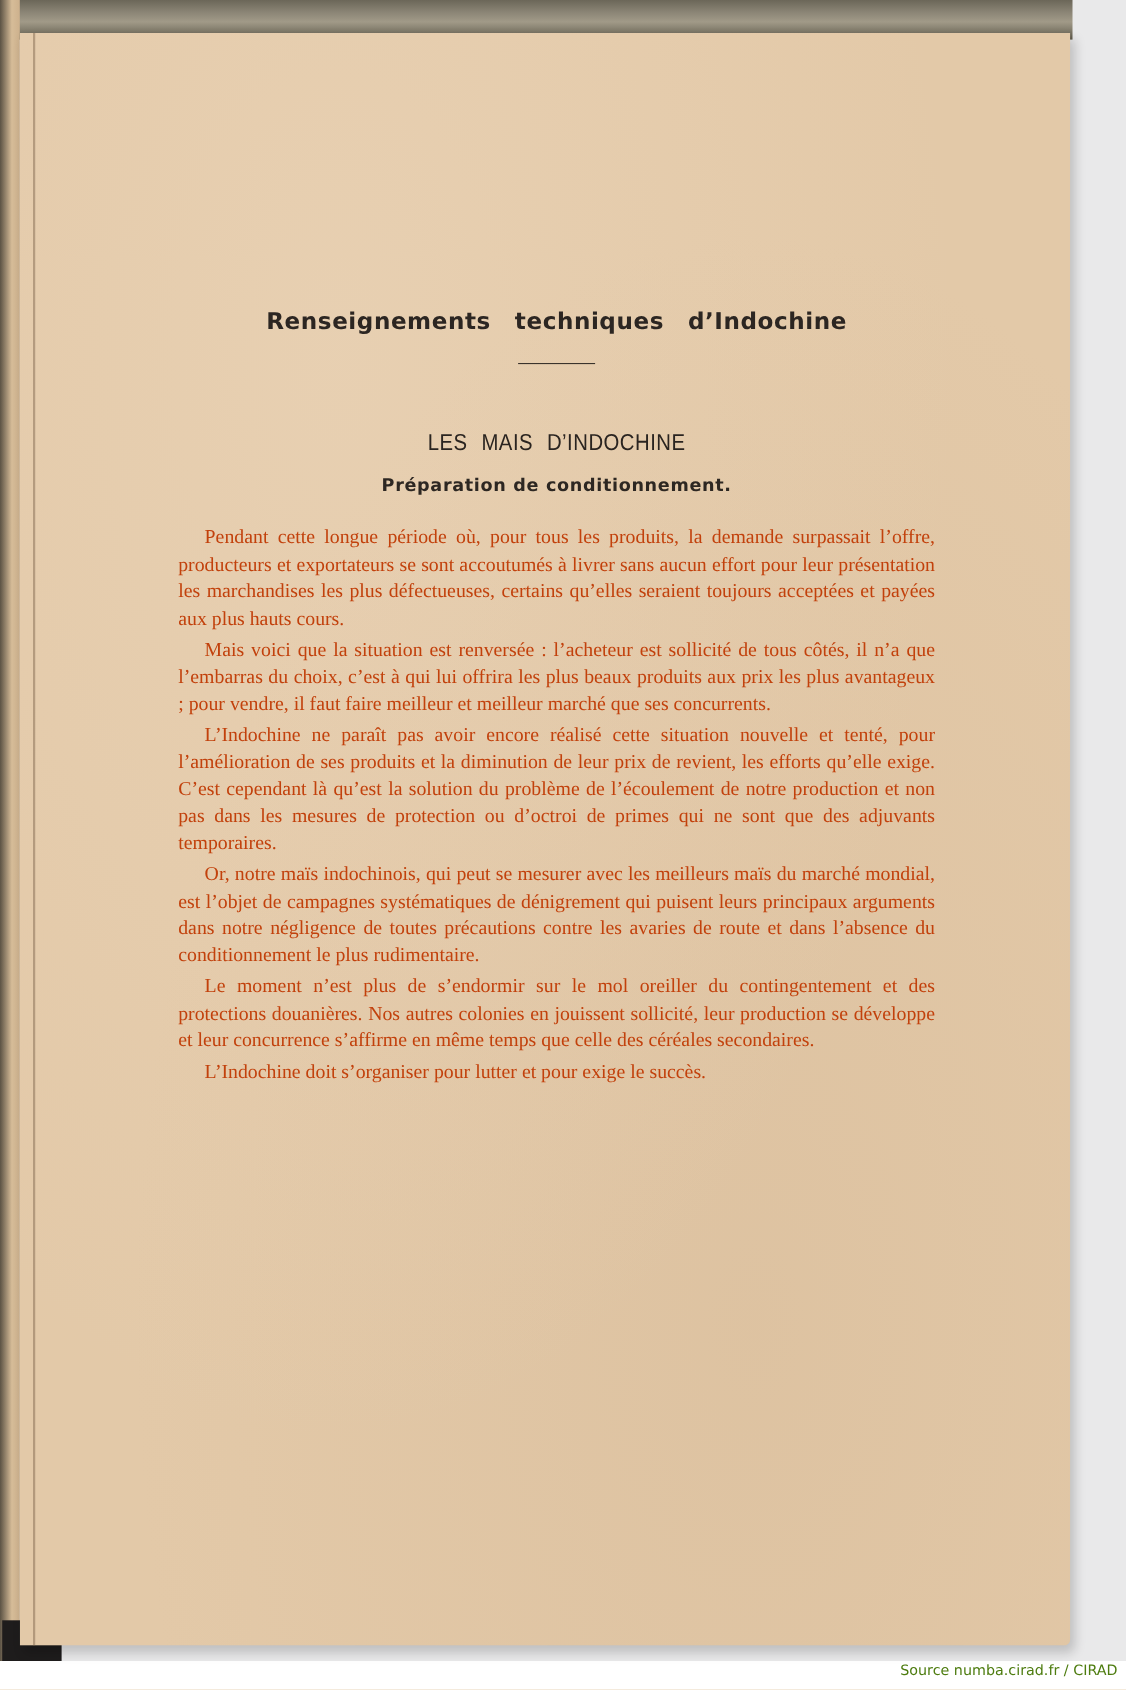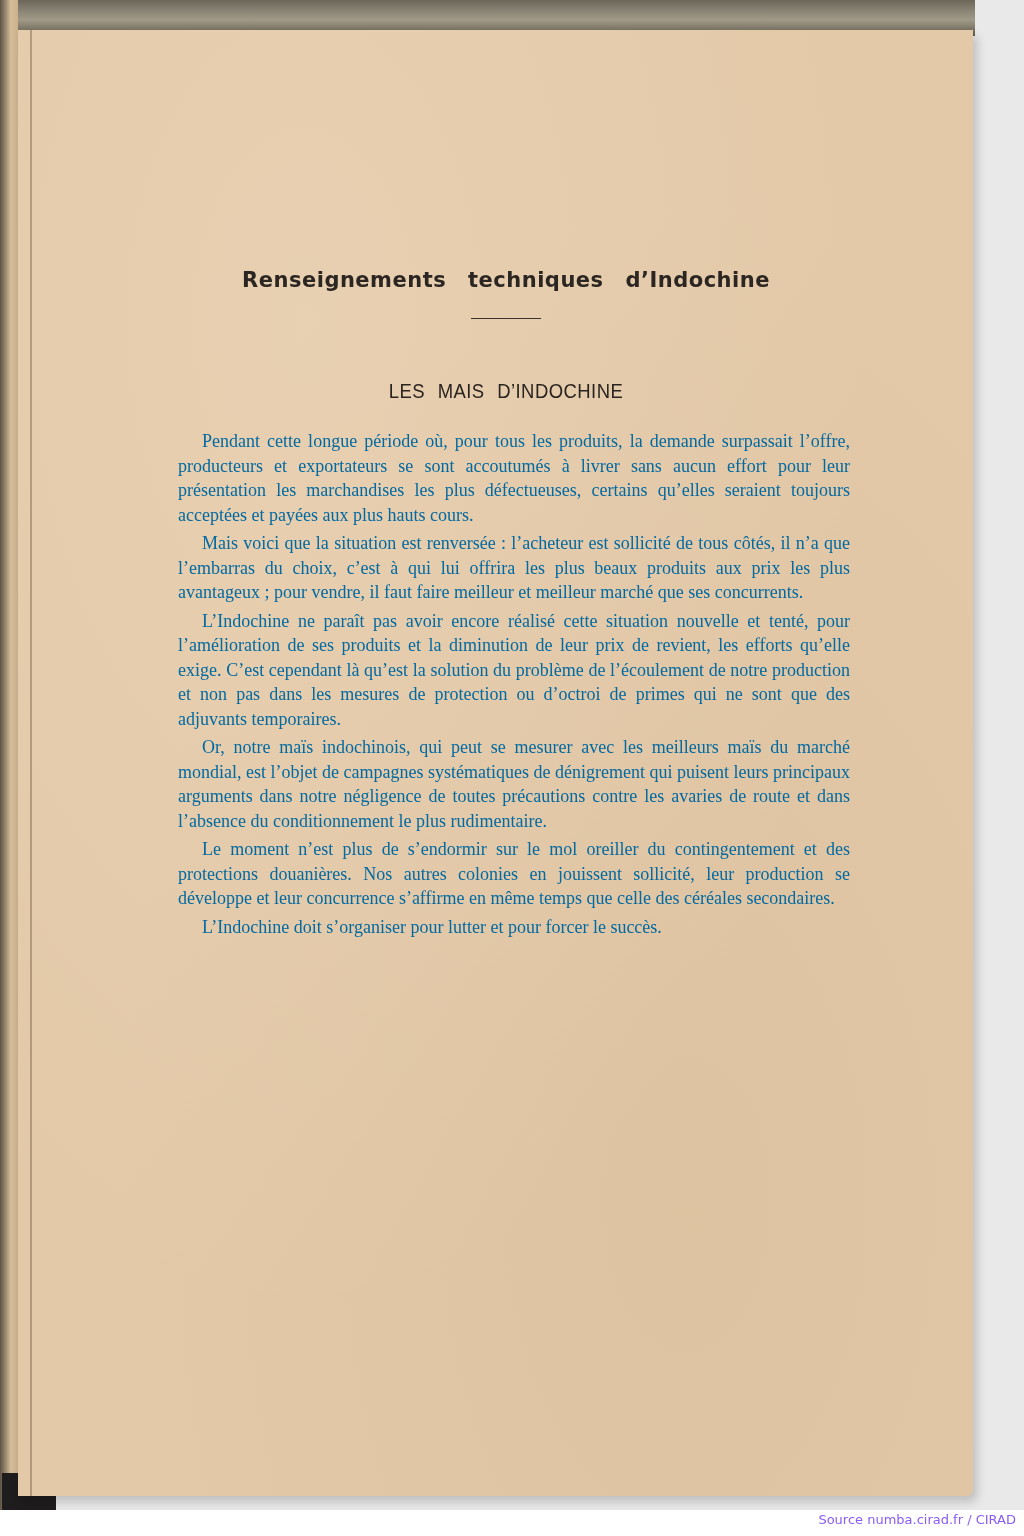--- a/index.html
+++ b/index.html
@@ -31,21 +31,21 @@
     }
     .gutter-line {
       position: absolute; left: 12px; top: 0; width: 2px; height: 100%;
       background: rgba(120,95,70,0.45);
     }
     .black-tab {
       position: absolute; left: 2px; top: 1473px; width: 54px; height: 37px;
       background: #1e1c1c;
     }
     .content {
-      position: absolute; left: 162px; top: 268px; width: 688px;
+      position: absolute; left: 162px; top: 280px; width: 688px;
       color: #2d2722;
     }
     .journal-title {
       text-align: center; margin: 0;
       font-family: "DejaVu Sans", sans-serif; font-weight: bold;
       font-size: 21px; letter-spacing: 0.5px; word-spacing: 14px;
       color: #2c2622;
     }
     .rule {
       width: 70px; height: 0; border-top: 1.5px solid #3a332c;
@@ -57,50 +57,51 @@
       font-size: 21px; letter-spacing: 0.5px; word-spacing: 8px;
       transform: scaleX(0.88); color: #2a2420;
     }
     .article-subtitle {
       text-align: center; margin: 16px 0 0 0;
       font-family: "DejaVu Sans", sans-serif; font-weight: bold;
       font-size: 16px; letter-spacing: 0.6px; color: #2d2722;
     }
     .body-text { margin-top: 26px; }
     .para {
-      margin: 0 0 4px 16px;
+      margin: 0 0 4px 0;
       text-indent: 24px; text-align: justify;
       font-size: 18px; line-height: 24.5px;
-      color: #0369a1;
+      color: #c2410c;
     }
     .footer {
       position: absolute; right: 8px; top: 1512px;
-      font-family: "DejaVu Sans", sans-serif; font-size: 13px; color: #8b5cf6;
+      font-family: "DejaVu Sans", sans-serif; font-size: 13px; color: #4d7c0f;
     }
   </style>
 </head>
 <body>
 
 <div class="scan-bg"></div>
 <div class="book-edge-top"></div>
 <div class="book-left-board"></div>
 <div class="black-tab"></div>
 
 <div class="page">
   <div class="gutter-line"></div>
 </div>
 
 <div class="content">
   <h1 class="journal-title">Renseignements techniques d’Indochine</h1>
   <div class="rule"></div>
   <h2 class="article-title">LES MAIS D’INDOCHINE</h2>
+  <h3 class="article-subtitle">Préparation de conditionnement.</h3>
 
   <div class="body-text">
     <p class="para">Pendant cette longue période où, pour tous les produits, la demande surpassait l’offre, producteurs et exportateurs se sont accoutumés à livrer sans aucun effort pour leur présentation les marchandises les plus défectueuses, certains qu’elles seraient toujours acceptées et payées aux plus hauts cours.</p>
     <p class="para">Mais voici que la situation est renversée : l’acheteur est sollicité de tous côtés, il n’a que l’embarras du choix, c’est à qui lui offrira les plus beaux produits aux prix les plus avantageux ; pour vendre, il faut faire meilleur et meilleur marché que ses concurrents.</p>
     <p class="para">L’Indochine ne paraît pas avoir encore réalisé cette situation nouvelle et tenté, pour l’amélioration de ses produits et la diminution de leur prix de revient, les efforts qu’elle exige. C’est cependant là qu’est la solution du problème de l’écoulement de notre production et non pas dans les mesures de protection ou d’octroi de primes qui ne sont que des adjuvants temporaires.</p>
     <p class="para">Or, notre maïs indochinois, qui peut se mesurer avec les meilleurs maïs du marché mondial, est l’objet de campagnes systématiques de dénigrement qui puisent leurs principaux arguments dans notre négligence de toutes précautions contre les avaries de route et dans l’absence du conditionnement le plus rudimentaire.</p>
     <p class="para">Le moment n’est plus de s’endormir sur le mol oreiller du contingentement et des protections douanières. Nos autres colonies en jouissent sollicité, leur production se développe et leur concurrence s’affirme en même temps que celle des céréales secondaires.</p>
-    <p class="para">L’Indochine doit s’organiser pour lutter et pour forcer le succès.</p>
+    <p class="para">L’Indochine doit s’organiser pour lutter et pour exige le succès.</p>
   </div>
 </div>
 
 <div class="footer">Source numba.cirad.fr / CIRAD</div>
 
 </body></html>

